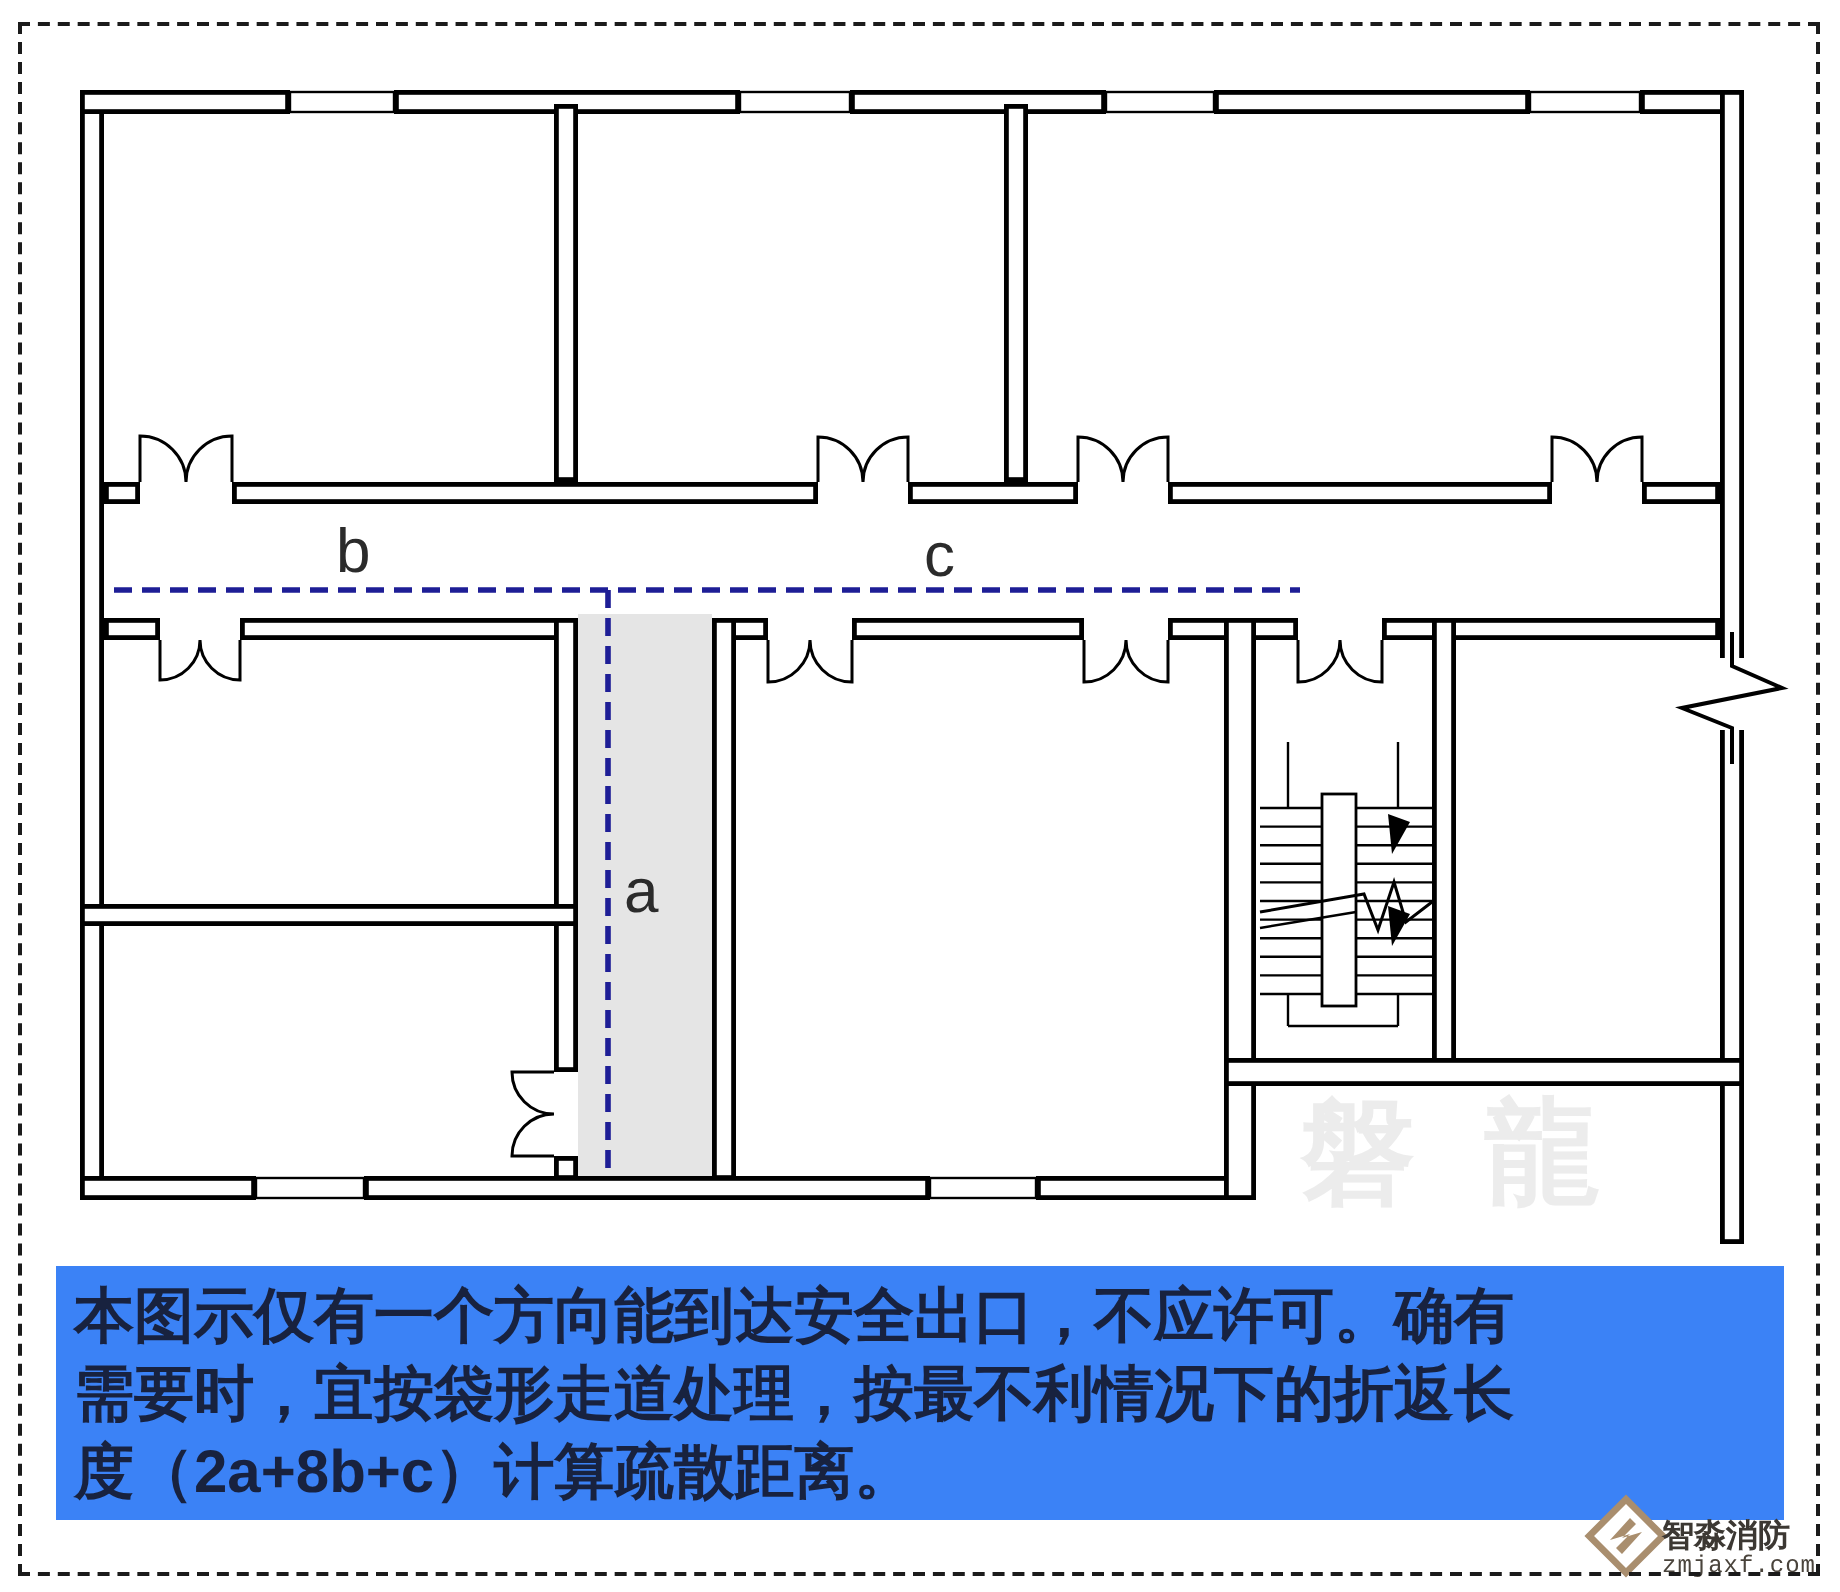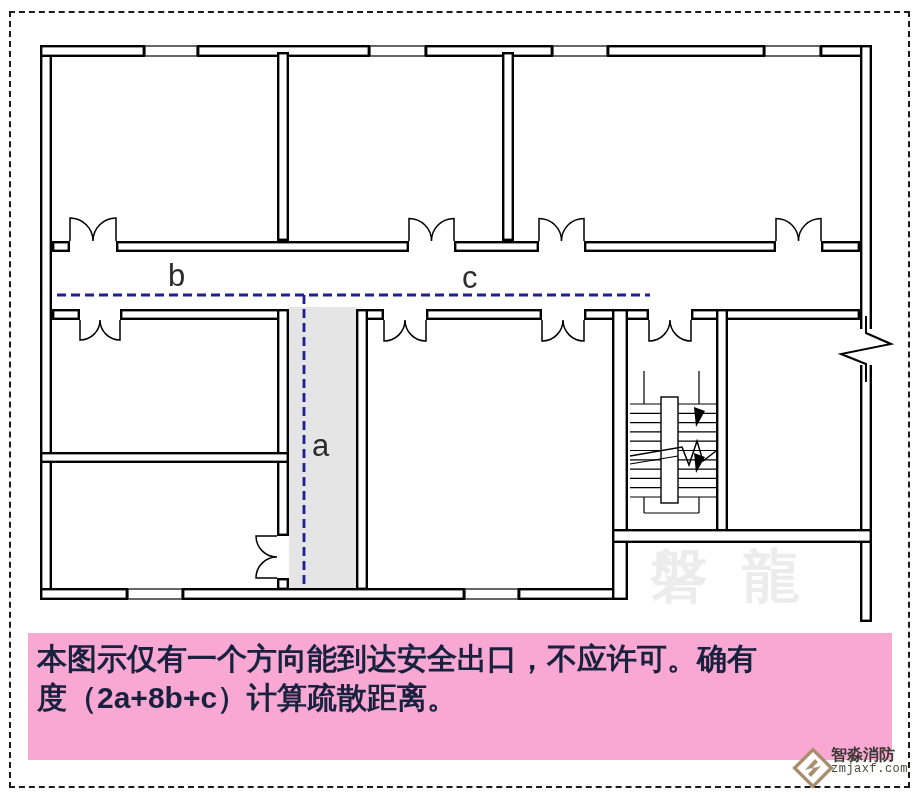--- a/index.html
+++ b/index.html
@@ -11,21 +11,21 @@
   .plan-label{position:absolute;font-size:31px;color:#2b2b2b;line-height:1;
               font-family:"Liberation Sans",sans-serif;}
   #watermark{position:absolute;left:650px;top:538px;font-size:58px;font-weight:bold;
              color:#ececec;letter-spacing:34px;font-family:"Liberation Serif",serif;
              white-space:nowrap;}
   #caption-panel{position:absolute;left:28px;top:633px;width:864px;height:127px;
                  background:var(--panel-bg,#5ed7ef);}
   .caption-line{font-size:30px;font-weight:600;color:var(--panel-text,#18223f);
                 line-height:39px;padding-left:9px;white-space:nowrap;}
   #caption-panel .caption-line:first-child{padding-top:6px;}
-  #logo{position:absolute;left:791px;top:746px;display:flex;align-items:flex-start;}
+  #logo{position:absolute;left:791px;top:746px;display:flex;align-items:flex-end;}
   #logo-text{display:flex;flex-direction:column;margin-left:-4px;}
   #logo-name{font-size:16px;font-weight:bold;color:#3c3833;line-height:17px;}
   #logo-domain{font-size:12px;color:#4a443c;line-height:13px;letter-spacing:0.5px;
                font-family:"Liberation Mono",monospace;}
 </style>
 </head>
 <body>
 
 <div id="stage">
 
@@ -102,22 +102,23 @@
       <line x1="57" y1="295" x2="650" y2="295" stroke="#1e1e96" stroke-width="2.8" stroke-dasharray="9 5"></line>
       <line x1="304" y1="295" x2="304" y2="585" stroke="#1e1e96" stroke-width="2.8" stroke-dasharray="9 5"></line>
     </svg>
 
   <div class="plan-label" style="left:168px;top:260px;">b</div>
   <div class="plan-label" style="left:462px;top:262px;">c</div>
   <div class="plan-label" style="left:312px;top:430px;">a</div>
 
   <div id="watermark" style="color: rgb(236, 236, 236);">磐龍</div>
 
-  <div id="caption-panel" style="background: #f9a8d4;">
+  <div id="caption-panel" style="background: #3b82f6;">
     <div class="caption-line">本图示仅有一个方向能到达安全出口，不应许可。确有</div>
+    <div class="caption-line">需要时，宜按袋形走道处理，按最不利情况下的折返长</div>
     <div class="caption-line">度（2a+8b+c）计算疏散距离。</div>
   </div>
 
   <div id="logo">
     <svg width="44" height="44" viewBox="-22 -22 44 44">
       <rect x="-13" y="-13" width="26" height="26" transform="rotate(45)" fill="#ffffff" stroke="#a98e6e" stroke-width="3.4"></rect>
       <path d="M-8,2 L2,-9 L5,-6 L-2,1 L8,-2 L-2,9 L-5,6 L2,-1 Z" fill="#a98e6e"></path>
     </svg>
     <div id="logo-text">
       <span id="logo-name">智淼消防</span>

